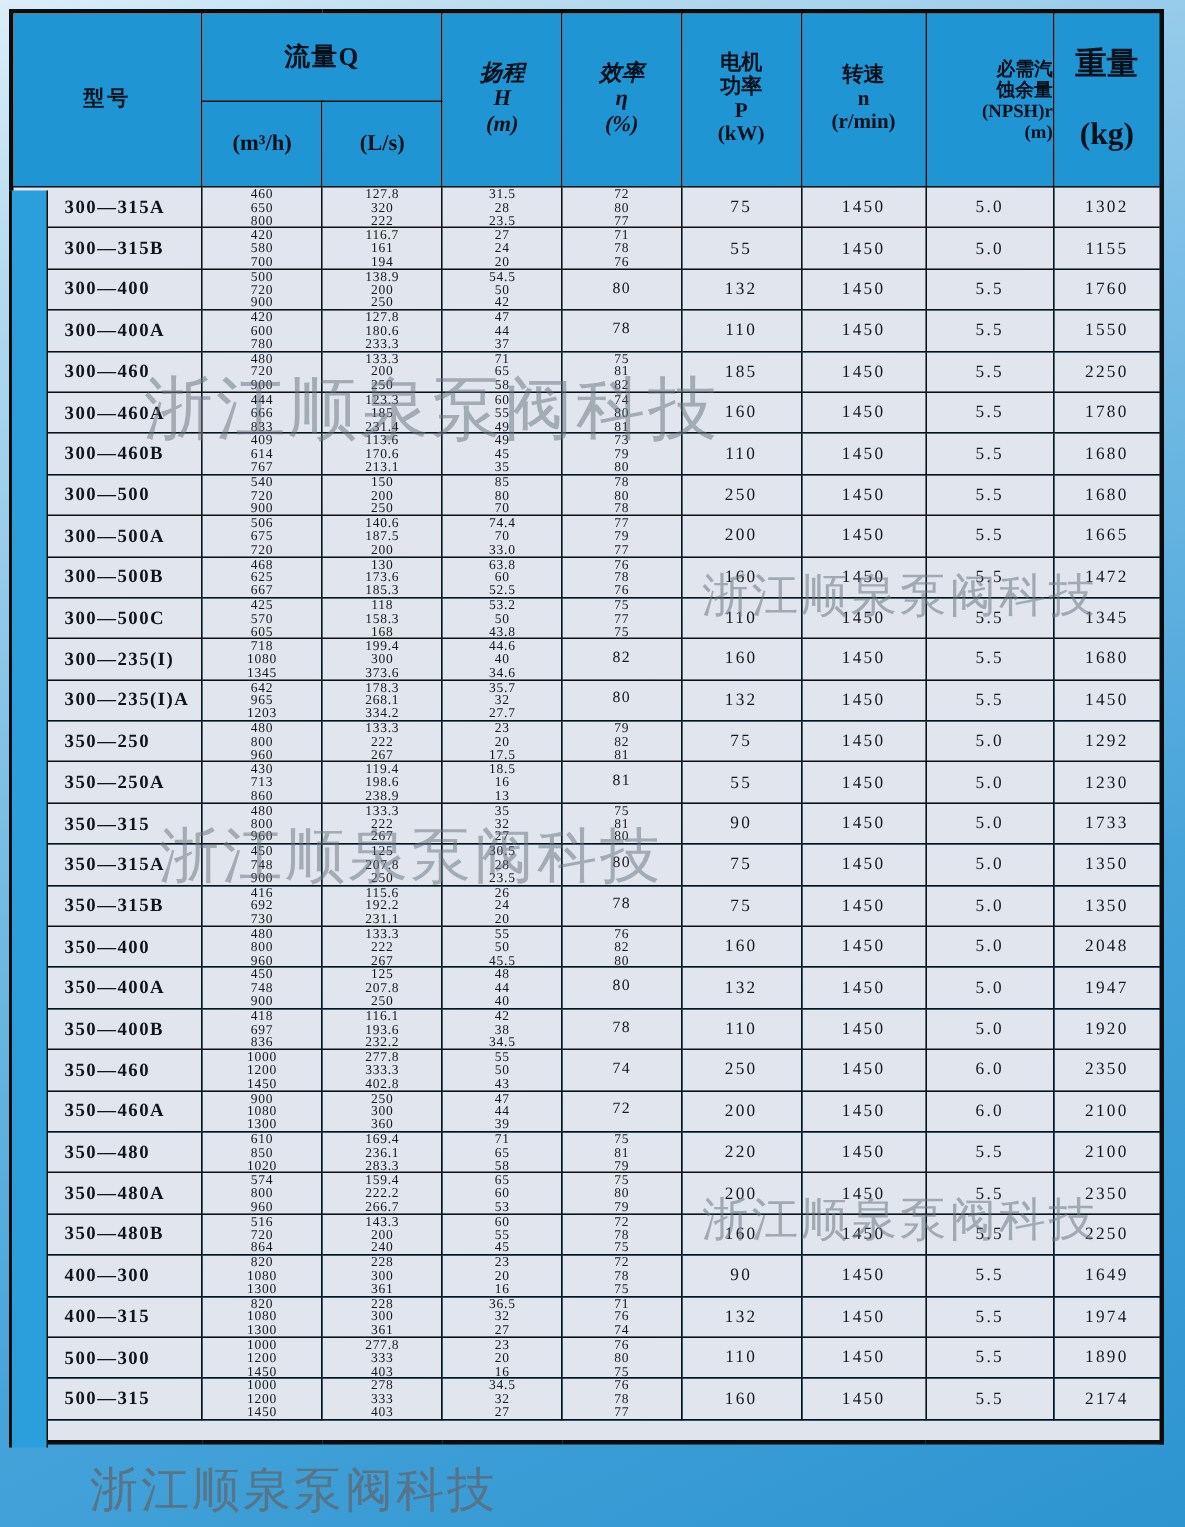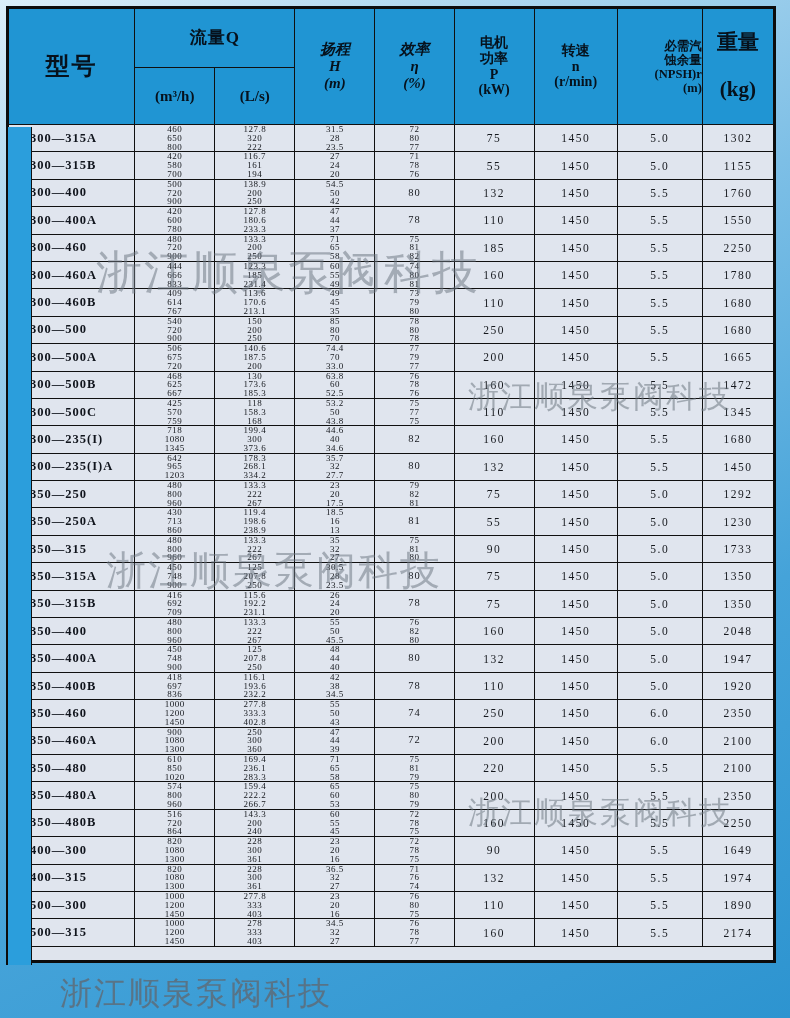--- a/index.html
+++ b/index.html
@@ -20,31 +20,31 @@
     text-align:center;vertical-align:middle;
     padding:0;overflow:hidden;
   }
   .spec-table thead th{
     background:#2095d3;
     color:#06111c;
     font-weight:bold;
     white-space:pre-line;
     line-height:1.12;
   }
-  th.h-model{font-size:24px;letter-spacing:2px;}
+  th.h-model{font-size:14px;letter-spacing:2px;}
   th.h-flow{font-size:17px;height:58px;letter-spacing:1px;}
   th.h-sub{font-size:15px;height:56px;}
   th.h-head,th.h-eff{font-size:15px;font-style:italic;}
   th.h-pow{font-size:14px;}
   th.h-speed{font-size:14px;}
   th.h-npsh{font-size:12.5px;text-align:right;}
   th.h-weight{font-size:21px;}
   .spec-table tbody tr{height:27.4px;}
   td.col-model{
-    text-align:left;padding-left:21px;
+    text-align:left;padding-left:34px;
     font-weight:bold;font-size:12.5px;letter-spacing:1px;
     color:#10141c;
   }
   td.multi div{font-size:9px;line-height:8.8px;letter-spacing:0.5px;}
   td.multi.single div{font-size:10.5px;letter-spacing:1px;}
   td.col-p,td.col-n,td.col-npsh,td.col-kg{
     font-size:11.5px;letter-spacing:1.5px;
   }
   tfoot td.filler{height:13px;background:#dfe4ed;}
   .left-strip{
@@ -376,21 +376,21 @@
         <td class="col-p">160</td>
         <td class="col-n">1450</td>
         <td class="col-npsh">5.5</td>
         <td class="col-kg">1472</td>
       </tr>
       <tr>
         <td class="col-model">300—500C</td>
         <td class="col-m3h multi">
           <div>425</div>
           <div>570</div>
-          <div>759</div>
+          <div>605</div>
         </td>
         <td class="col-ls multi">
           <div>118</div>
           <div>158.3</div>
           <div>168</div>
         </td>
         <td class="col-h multi">
           <div>53.2</div>
           <div>50</div>
           <div>43.8</div>
@@ -557,21 +557,21 @@
         <td class="col-p">75</td>
         <td class="col-n">1450</td>
         <td class="col-npsh">5.0</td>
         <td class="col-kg">1350</td>
       </tr>
       <tr>
         <td class="col-model">350—315B</td>
         <td class="col-m3h multi">
           <div>416</div>
           <div>692</div>
-          <div>709</div>
+          <div>730</div>
         </td>
         <td class="col-ls multi">
           <div>115.6</div>
           <div>192.2</div>
           <div>231.1</div>
         </td>
         <td class="col-h multi">
           <div>26</div>
           <div>24</div>
           <div>20</div>

